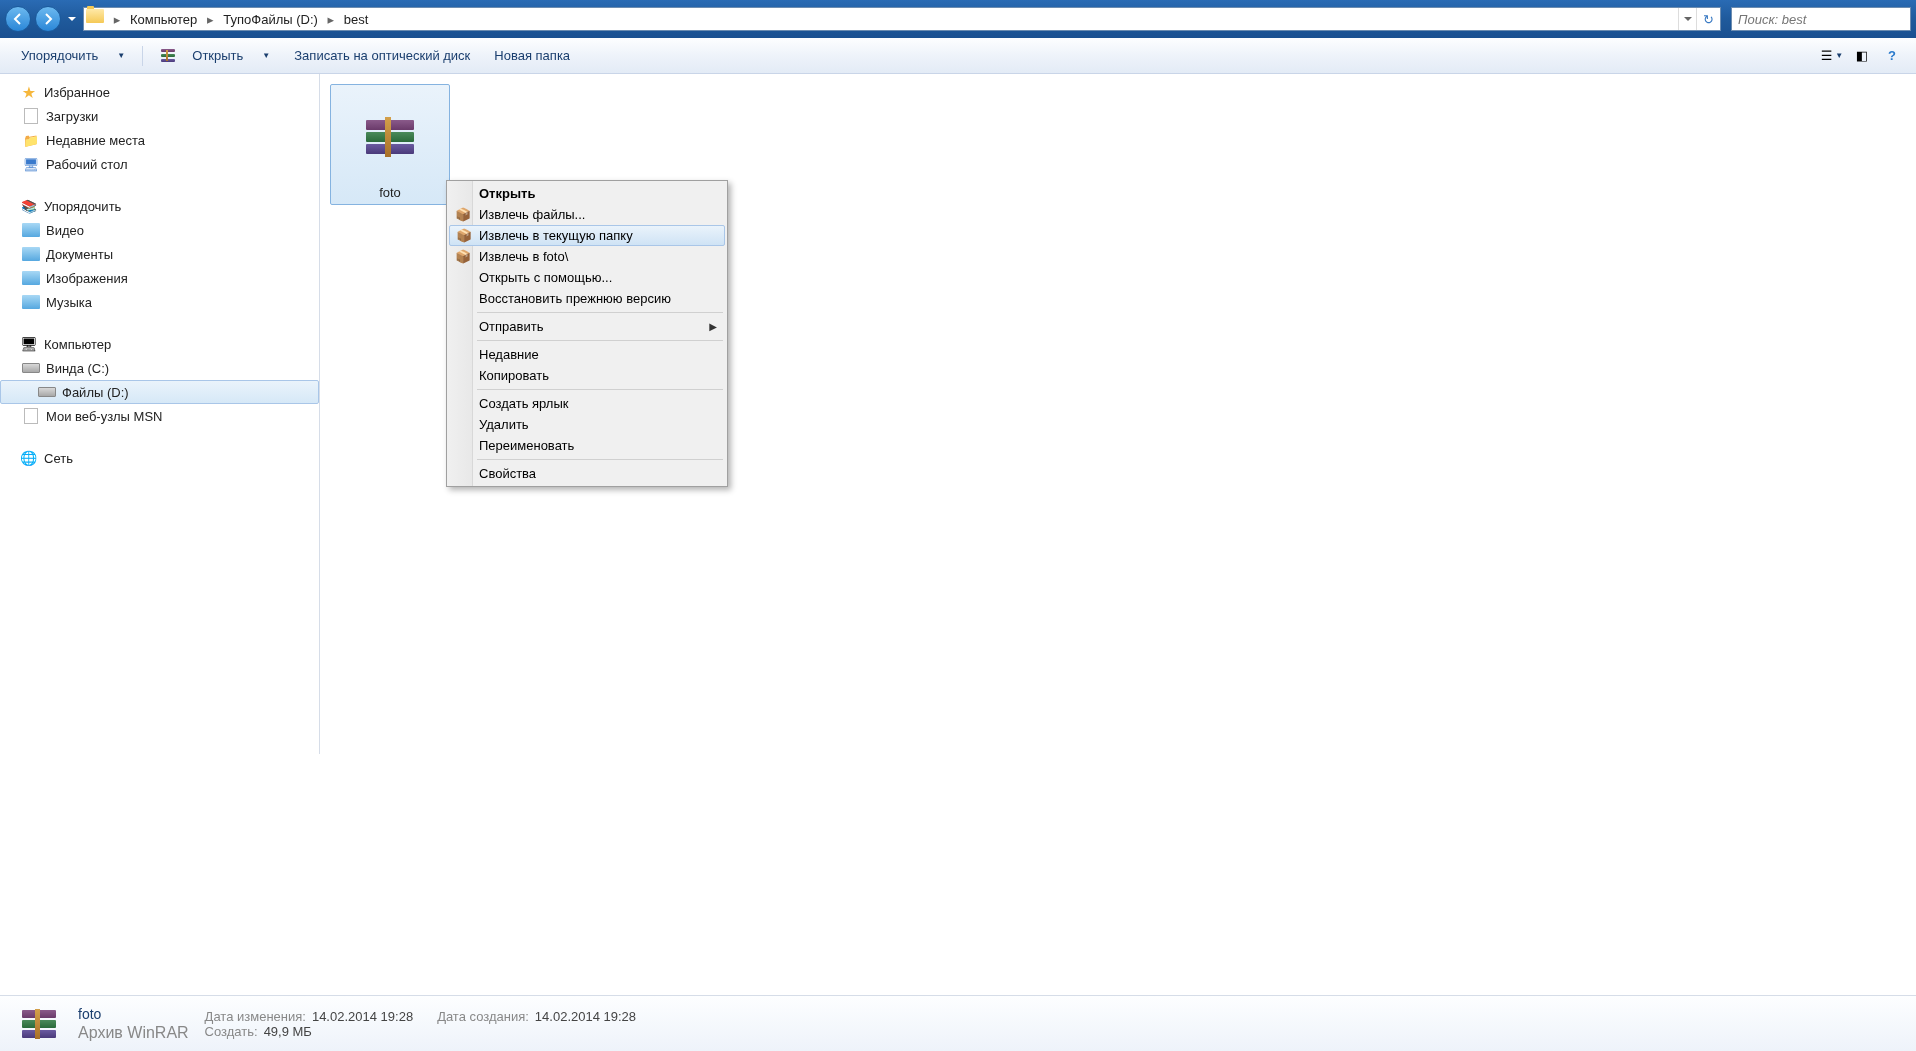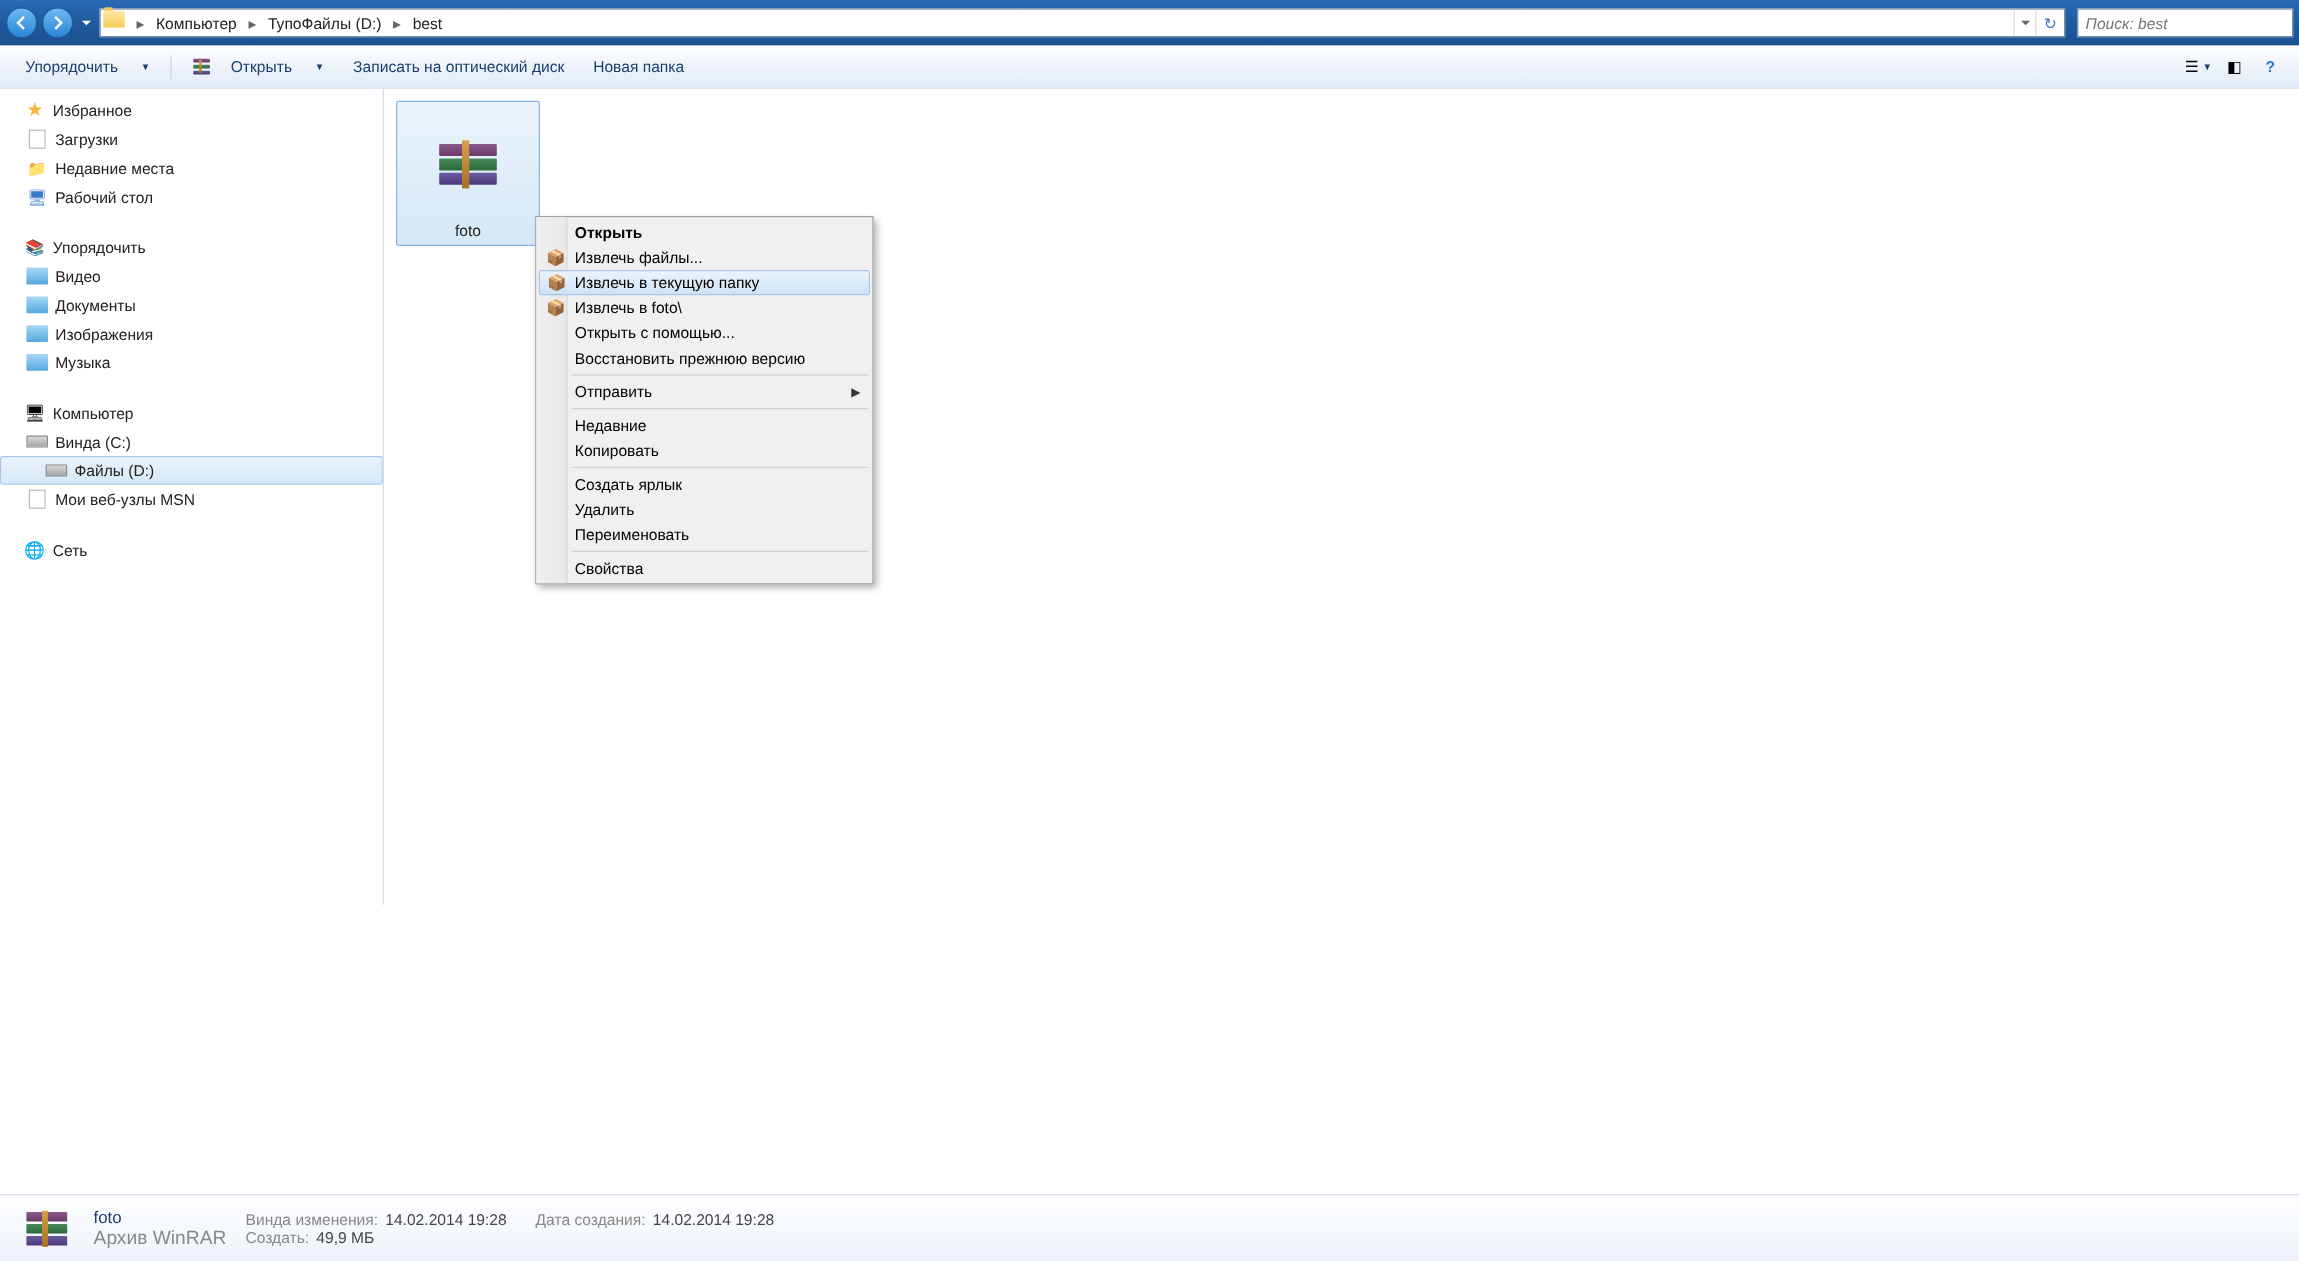--- a/index.html
+++ b/index.html
@@ -332,21 +332,21 @@
       <div class="rar-strap" style="left:16px"></div>
     </div>
   </div>
   <div class="dp-info">
     <div class="dp-title">foto</div>
     <div class="dp-sub">Архив WinRAR</div>
   </div>
   <div class="dp-meta">
     <div>
       <div class="dp-meta-item">
-          <span class="dp-meta-label">Винда изменения:</span>
+          <span class="dp-meta-label">Дата изменения:</span>
           <span class="dp-meta-value">14.02.2014 19:28</span>
         </div>
       <div class="dp-meta-item">
           <span class="dp-meta-label">Создать:</span>
           <span class="dp-meta-value">49,9 МБ</span>
         </div>
     </div>
     <div>
       <div class="dp-meta-item">
           <span class="dp-meta-label">Дата создания:</span>

